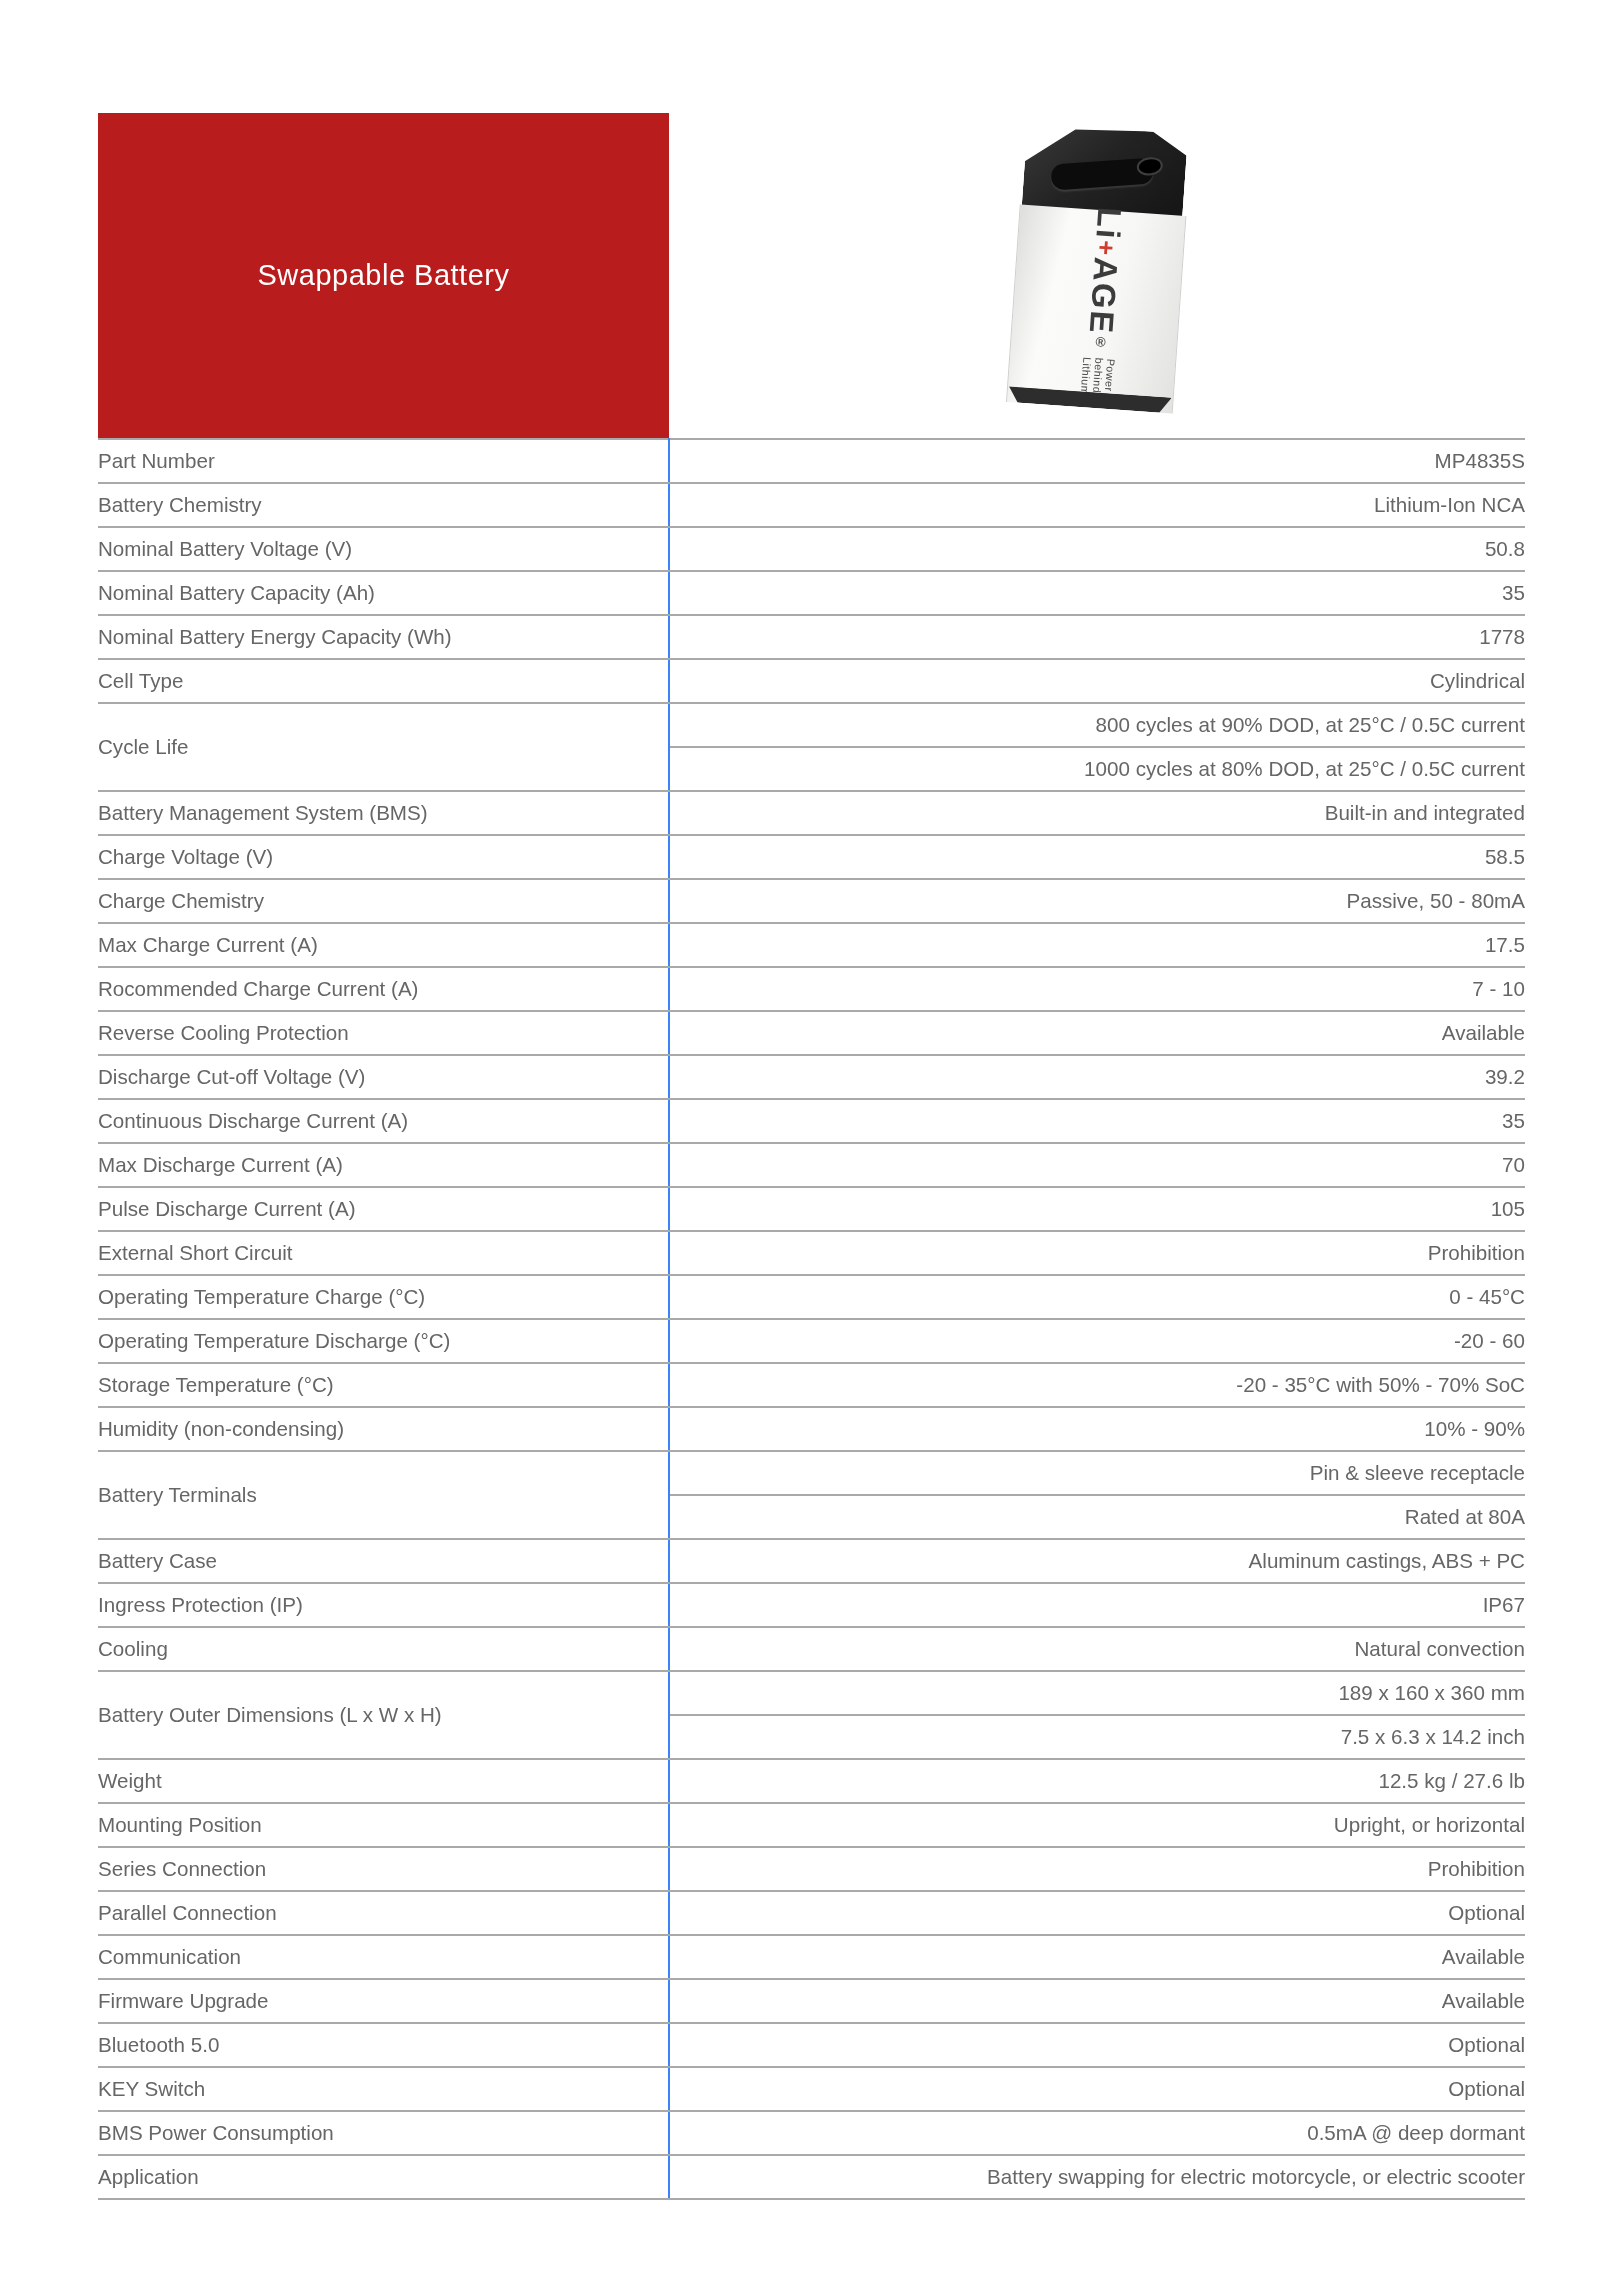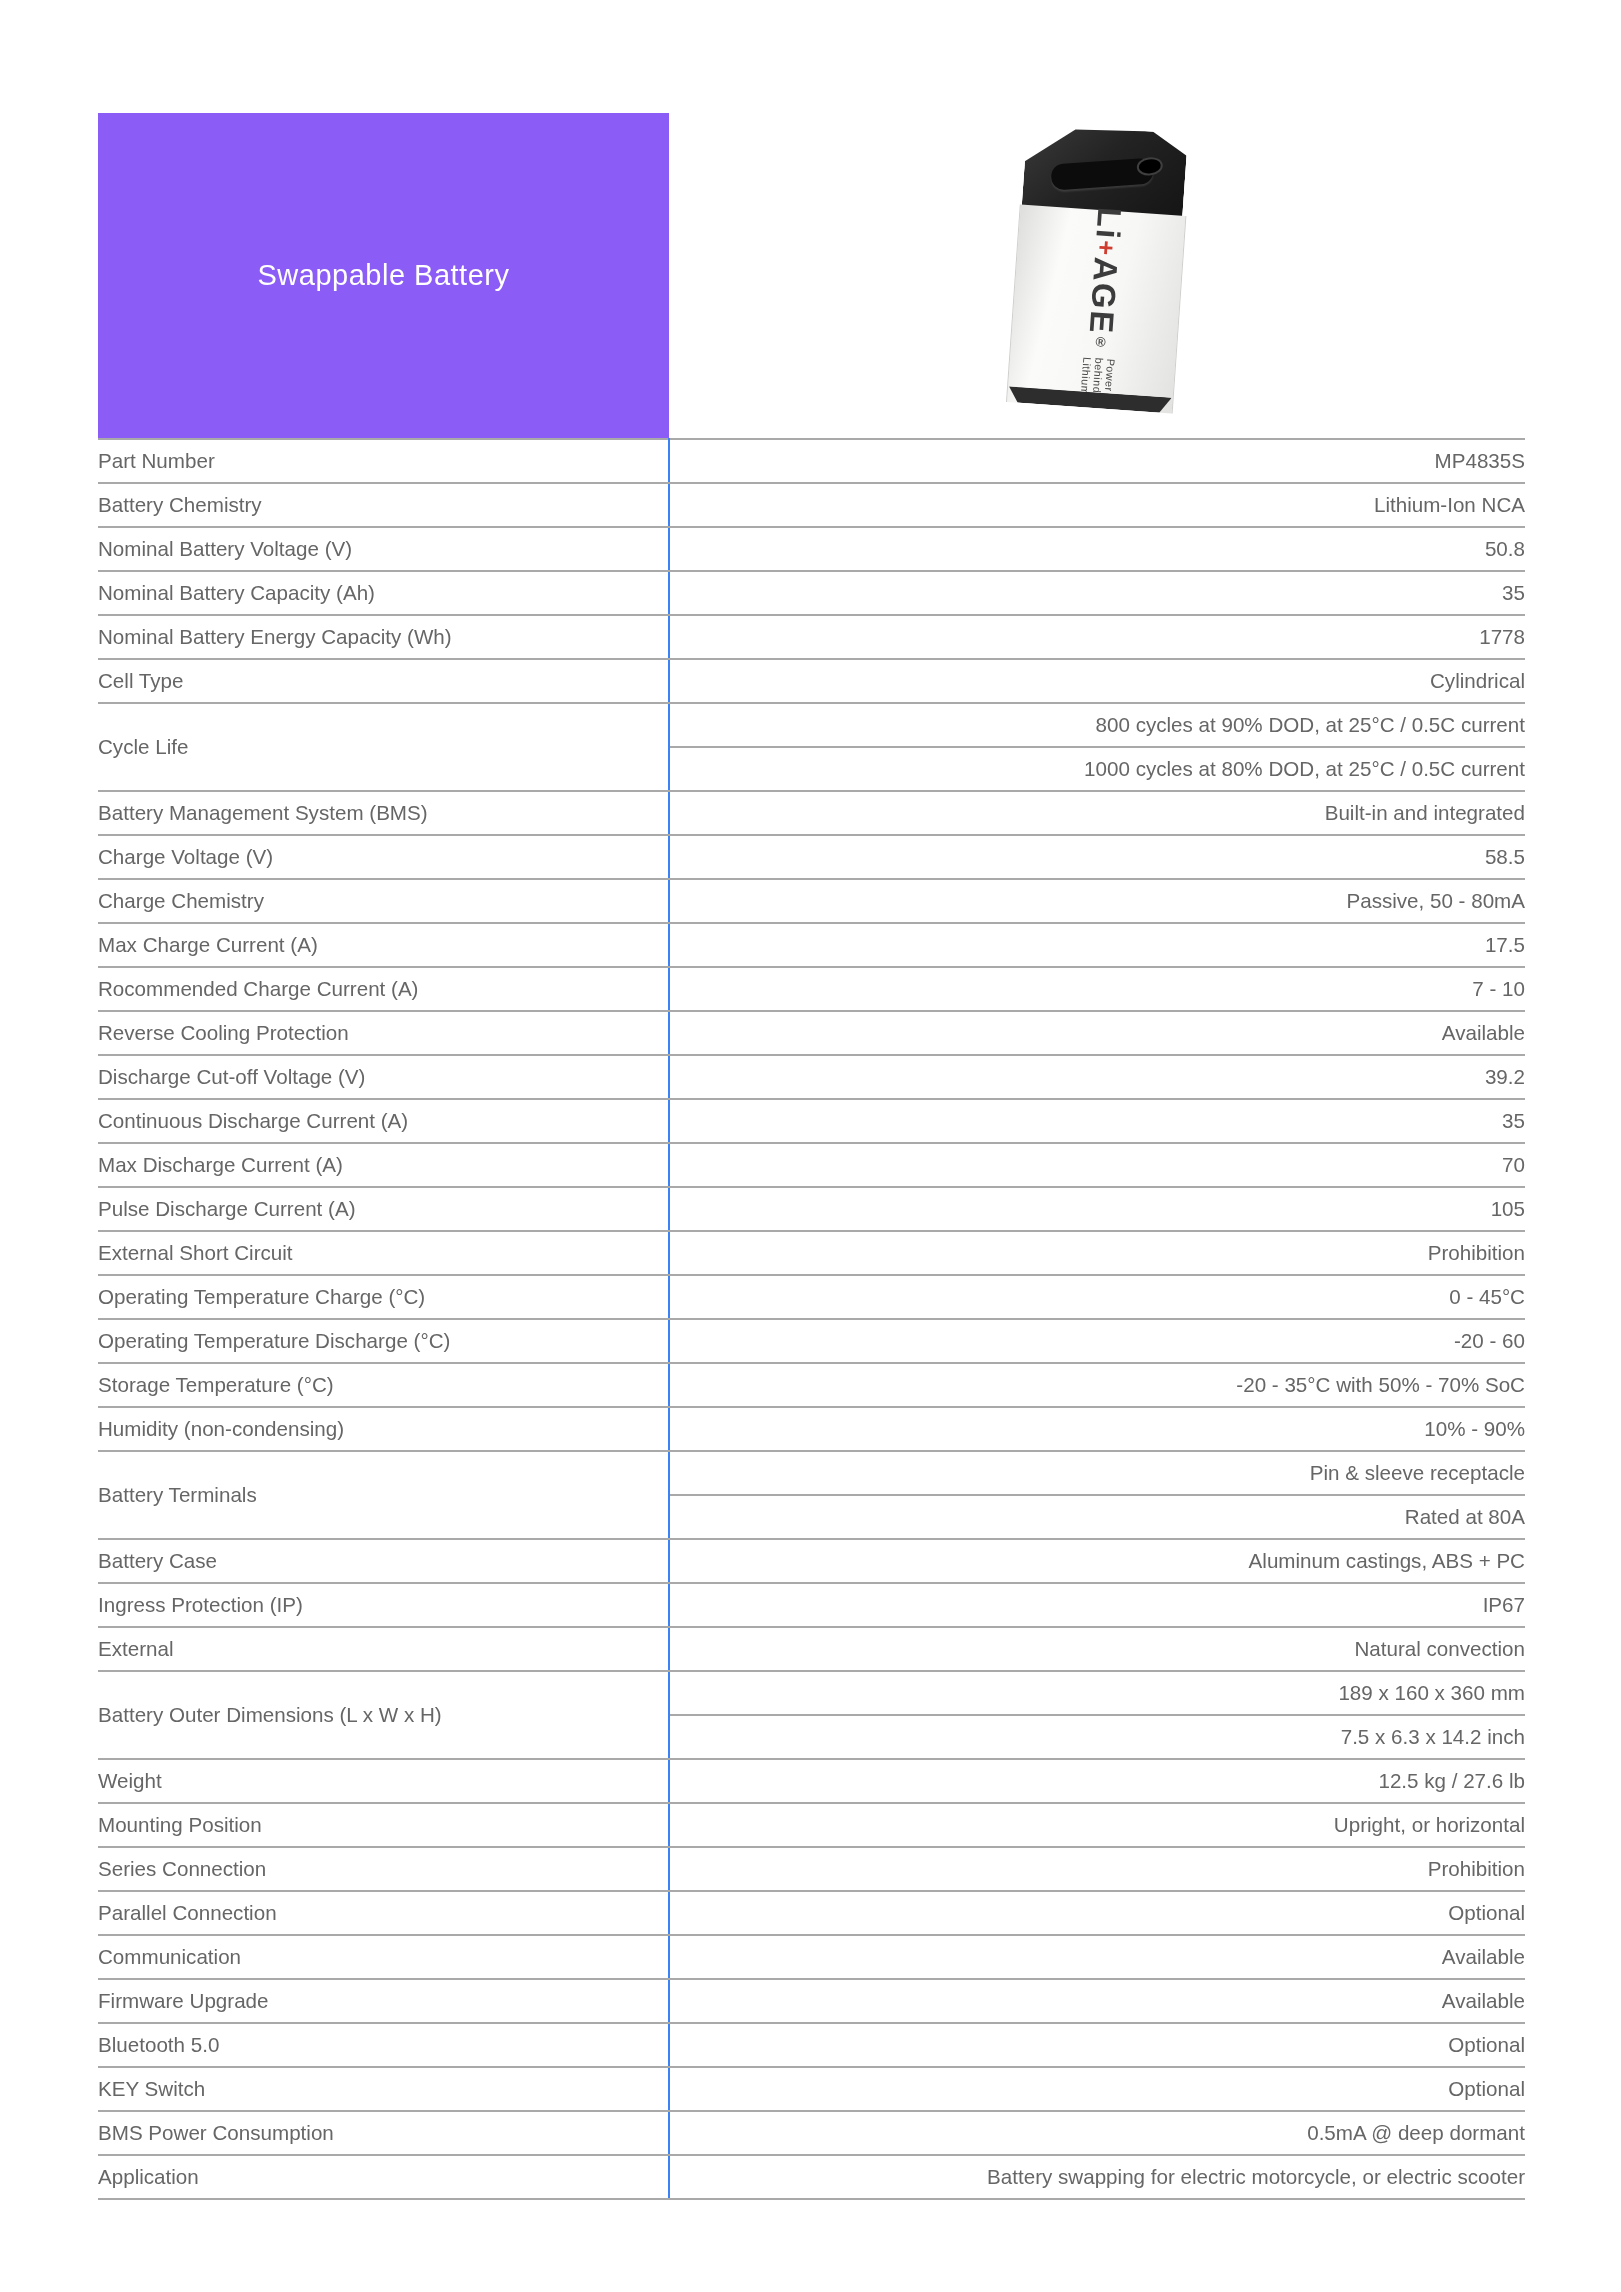--- a/index.html
+++ b/index.html
@@ -6,21 +6,21 @@
   body{
     width:1621px;height:2293px;position:relative;
     font-family:"Liberation Sans","DejaVu Sans",sans-serif;
     -webkit-font-smoothing:antialiased;
   }
   .content{position:absolute;left:98px;top:113px;width:1427px;}
 
   
   .header-row{display:flex;height:325px;}
   .title-box{
-    width:571px;flex:0 0 571px;background:#8b5cf6;
+    width:571px;flex:0 0 571px;background:#b91c1c;
     display:flex;align-items:center;justify-content:center;
   }
   .title-box .title{color:#ffffff;font-size:29px;letter-spacing:0.5px;}
   .image-area{flex:1;display:flex;align-items:center;justify-content:center;}
 
   
   .battery{position:relative;width:165px;height:296px;transform:rotate(4deg);}
   .bat-cap{
     position:absolute;left:2px;top:0;width:161px;height:84px;
     background:linear-gradient(135deg,#3a3a3a 0%,#232323 45%,#151515 100%);
@@ -199,21 +199,21 @@
         </tr>
         <tr>
           <td class="label-cell" rowspan="1">Battery Case</td>
           <td class="value-cell">Aluminum castings, ABS + PC</td>
         </tr>
         <tr>
           <td class="label-cell" rowspan="1">Ingress Protection (IP)</td>
           <td class="value-cell">IP67</td>
         </tr>
         <tr>
-          <td class="label-cell" rowspan="1">External</td>
+          <td class="label-cell" rowspan="1">Cooling</td>
           <td class="value-cell">Natural convection</td>
         </tr>
         <tr>
           <td class="label-cell" rowspan="2">Battery Outer Dimensions (L x W x H)</td>
           <td class="value-cell">189 x 160 x 360 mm</td>
         </tr>
         <tr>
           <td class="value-cell">7.5 x 6.3 x 14.2 inch</td>
         </tr>
         <tr>

